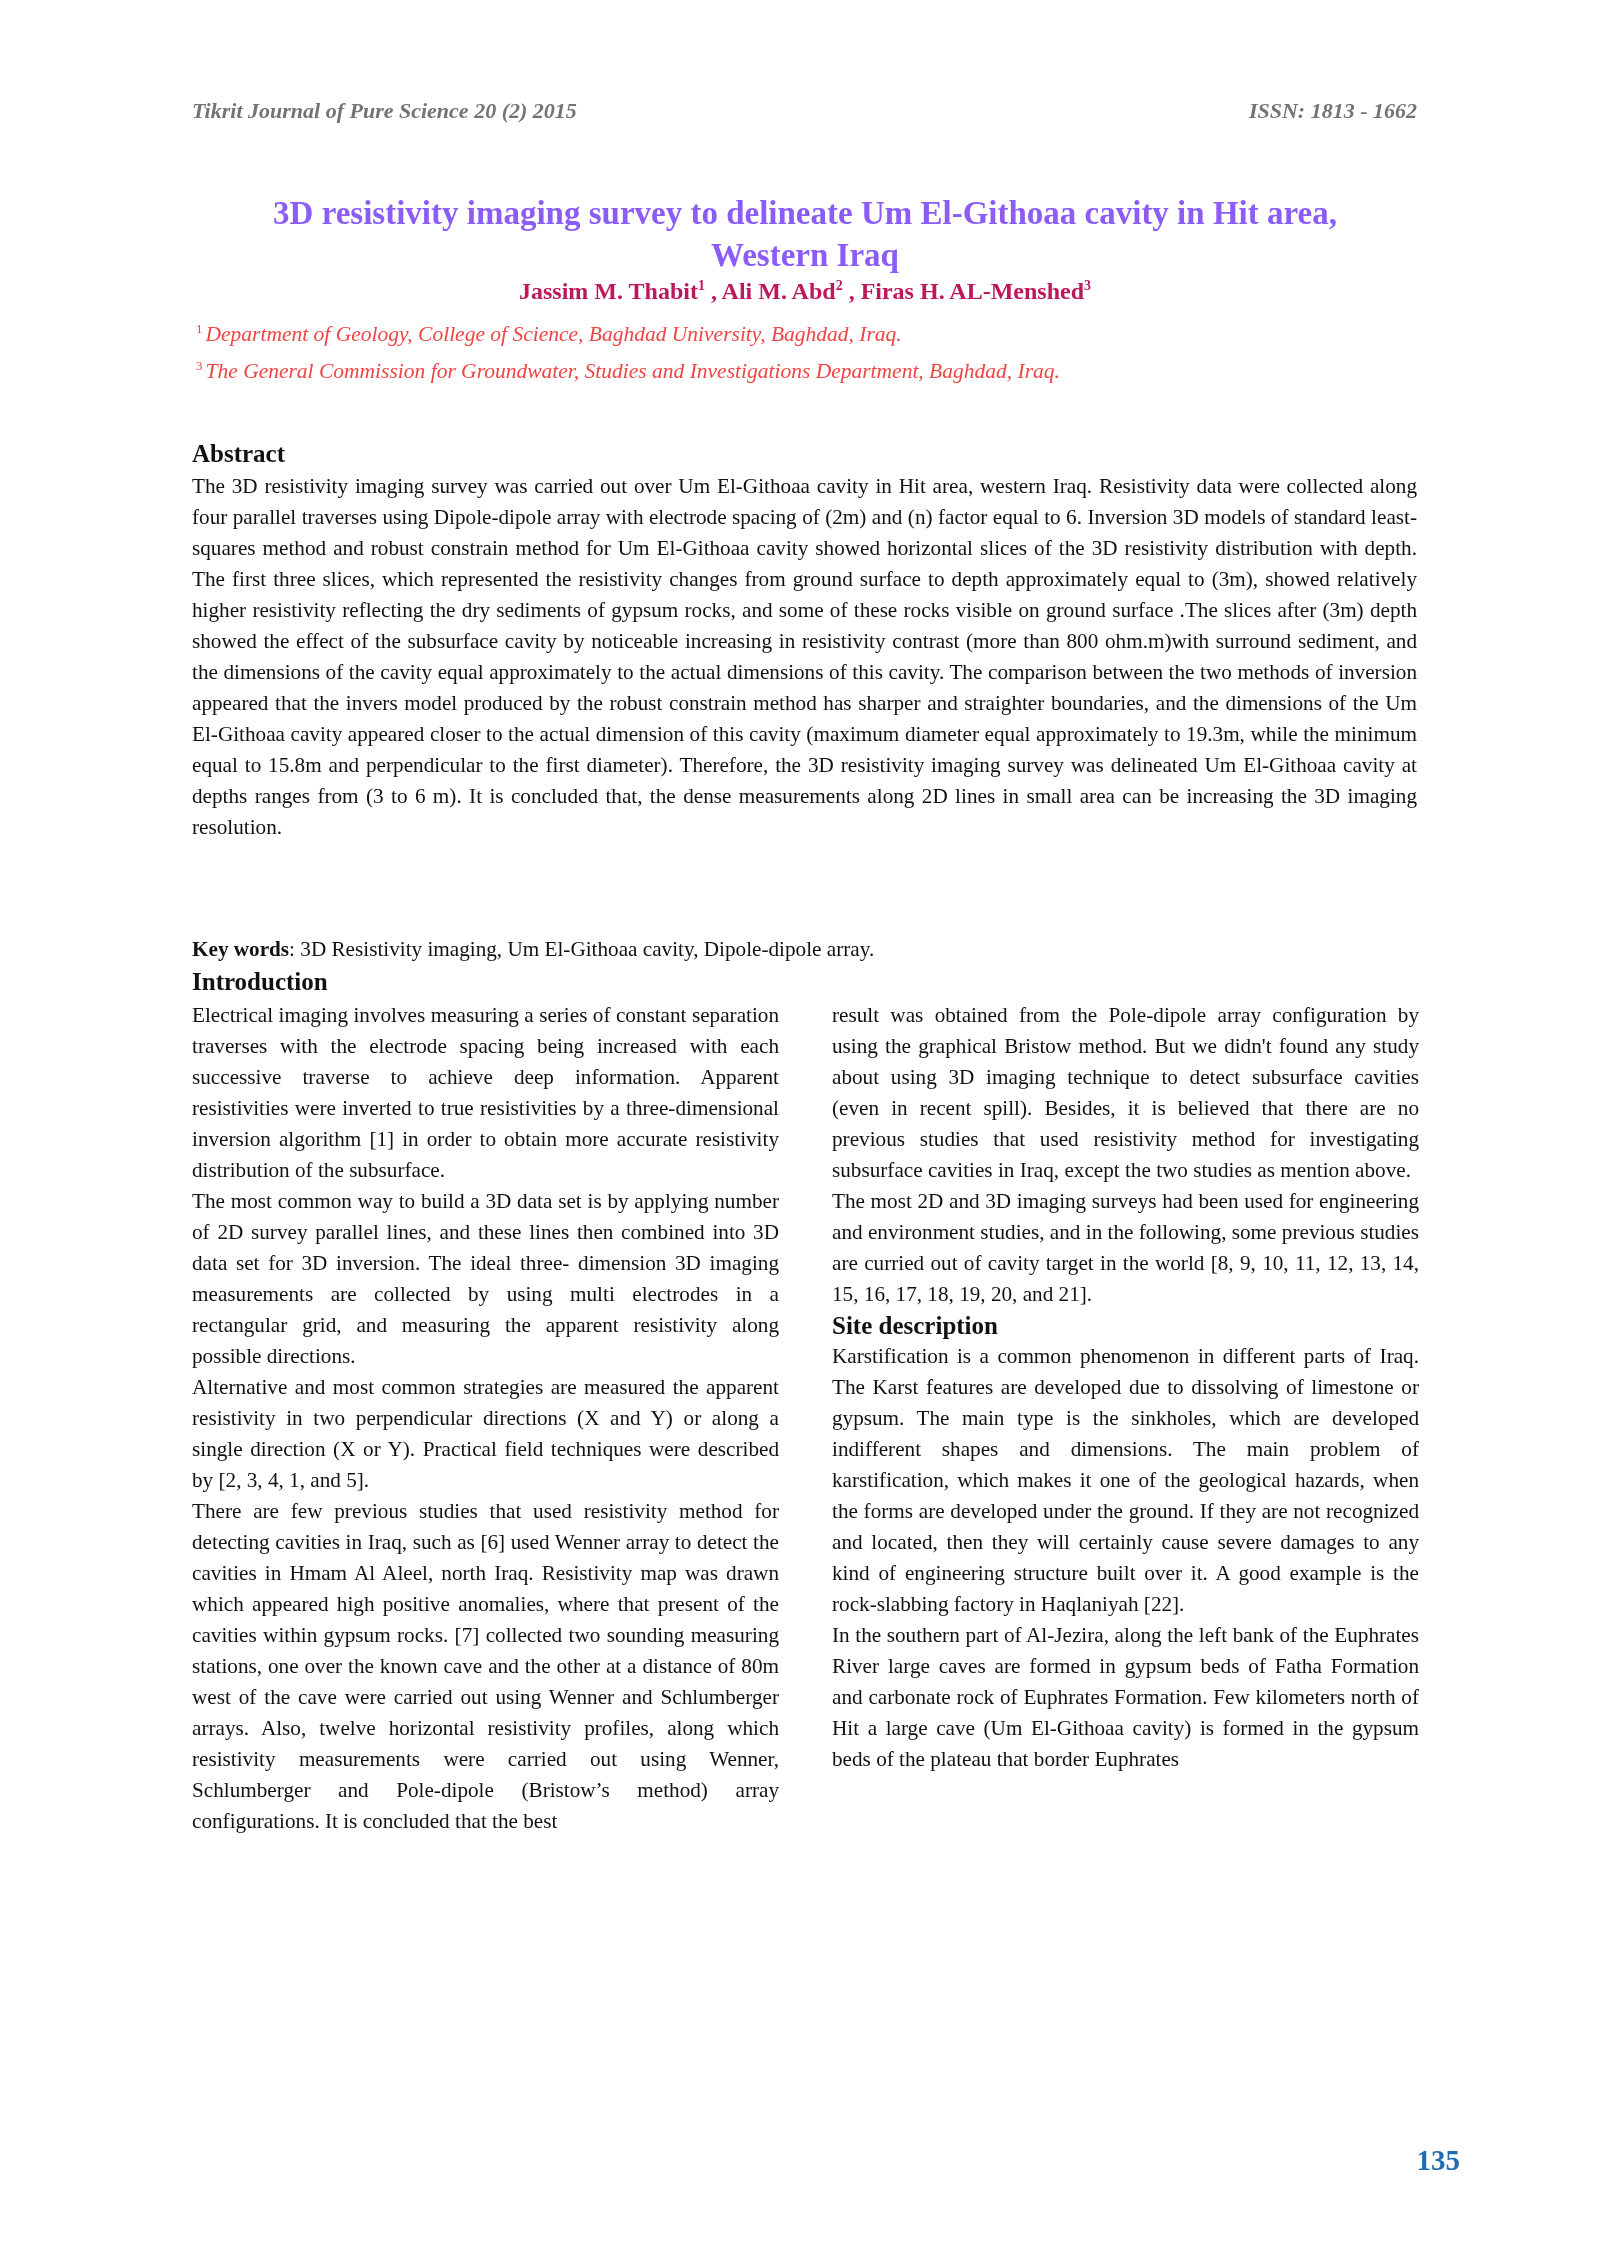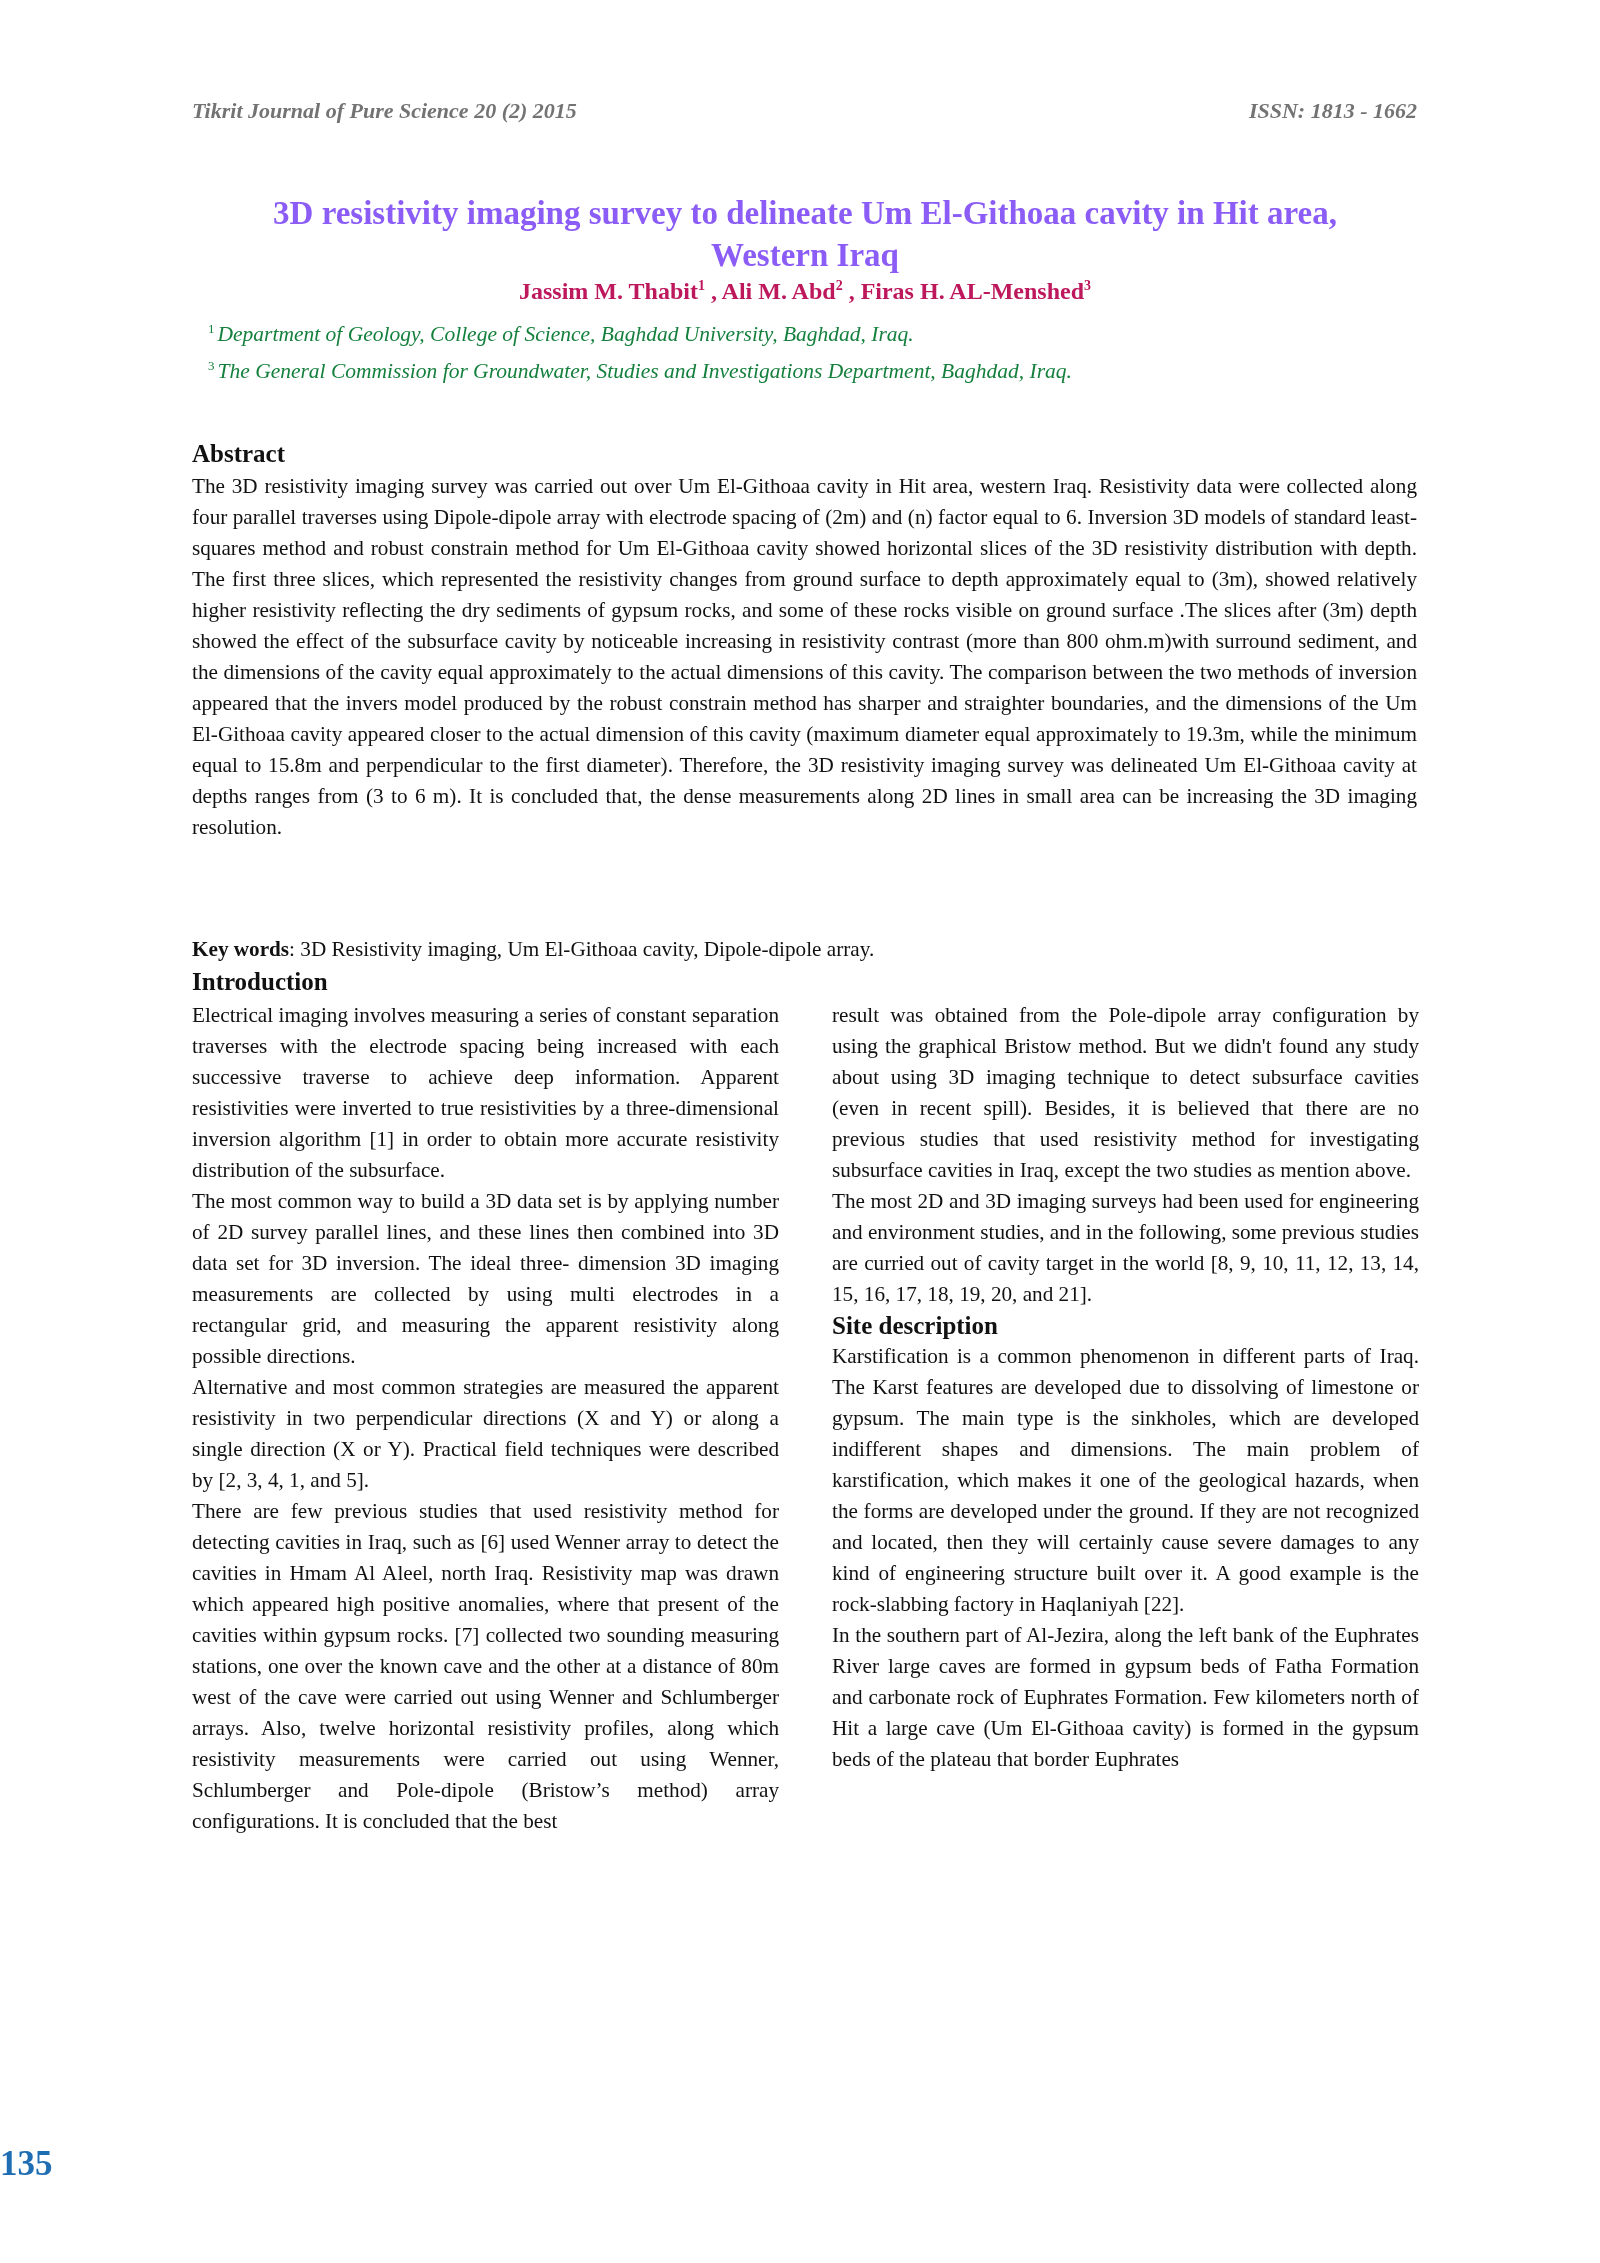--- a/index.html
+++ b/index.html
@@ -8,36 +8,36 @@
   .header { position: absolute; top: 98px; left: 192px; width: 1225px; height: 34px;
             font-style: italic; font-weight: bold; font-size: 22px; color: #737373;
             font-family: "Liberation Serif", serif; }
   .header .left { position: absolute; left: 0; top: 0; }
   .header .right { position: absolute; right: 0; top: 0; text-align: right; }
   .title { position: absolute; top: 192px; left: 180px; width: 1250px; text-align: center;
            font-weight: bold; font-size: 33px; line-height: 42px; color: #8b5cf6; }
   .authors { position: absolute; top: 278px; left: 180px; width: 1250px; text-align: center;
              font-weight: bold; font-size: 24px; color: #be185d; }
   .authors sup { font-size: 14px; }
-  .affils { position: absolute; top: 313px; left: 208px; width: 1230px;
-            font-style: italic; font-size: 21.5px; line-height: 31px; color: #15803d; }
+  .affils { position: absolute; top: 313px; left: 196px; width: 1230px;
+            font-style: italic; font-size: 21.5px; line-height: 31px; color: #ef4444; }
   .affils sup { font-size: 13px; font-style: normal; margin-right: 3px; }
   .abstract-head { position: absolute; top: 440px; left: 192px; font-weight: bold; font-size: 25px; text-align: right; }
   .abstract { position: absolute; top: 471px; left: 192px; width: 1225px;
               font-size: 21.2px; line-height: 31px; text-align: justify; }
   .keywords { position: absolute; top: 937px; left: 192px; width: 1225px; font-size: 21.2px; }
   .keywords b { font-weight: bold; }
   .intro-head { position: absolute; top: 968px; left: 192px; font-weight: bold; font-size: 25px; }
   .col { position: absolute; width: 587px; font-size: 21.2px; line-height: 31px; text-align: justify; }
   .col.left { top: 1000px; left: 192px; }
   .col.right { top: 1000px; left: 832px; }
   .col p { margin: 0; }
   .col .sec-head { font-weight: bold; font-size: 25px; line-height: 31px; margin: 0; }
-  .pagenum { position: absolute; top: 2144px; left: 0; width: 1460px; text-align: left;
-             font-weight: bold; font-size: 35px; color: #1f6db3; }
+  .pagenum { position: absolute; top: 2144px; left: 0; width: 1460px; text-align: right;
+             font-weight: bold; font-size: 29px; color: #1f6db3; }
 </style>
 </head>
 <body>
 
 <div class="header">
   <span class="left">Tikrit Journal of Pure Science 20 (2) 2015</span>
   <span class="right">ISSN: 1813 - 1662</span>
 </div>
 
 <div class="title">

